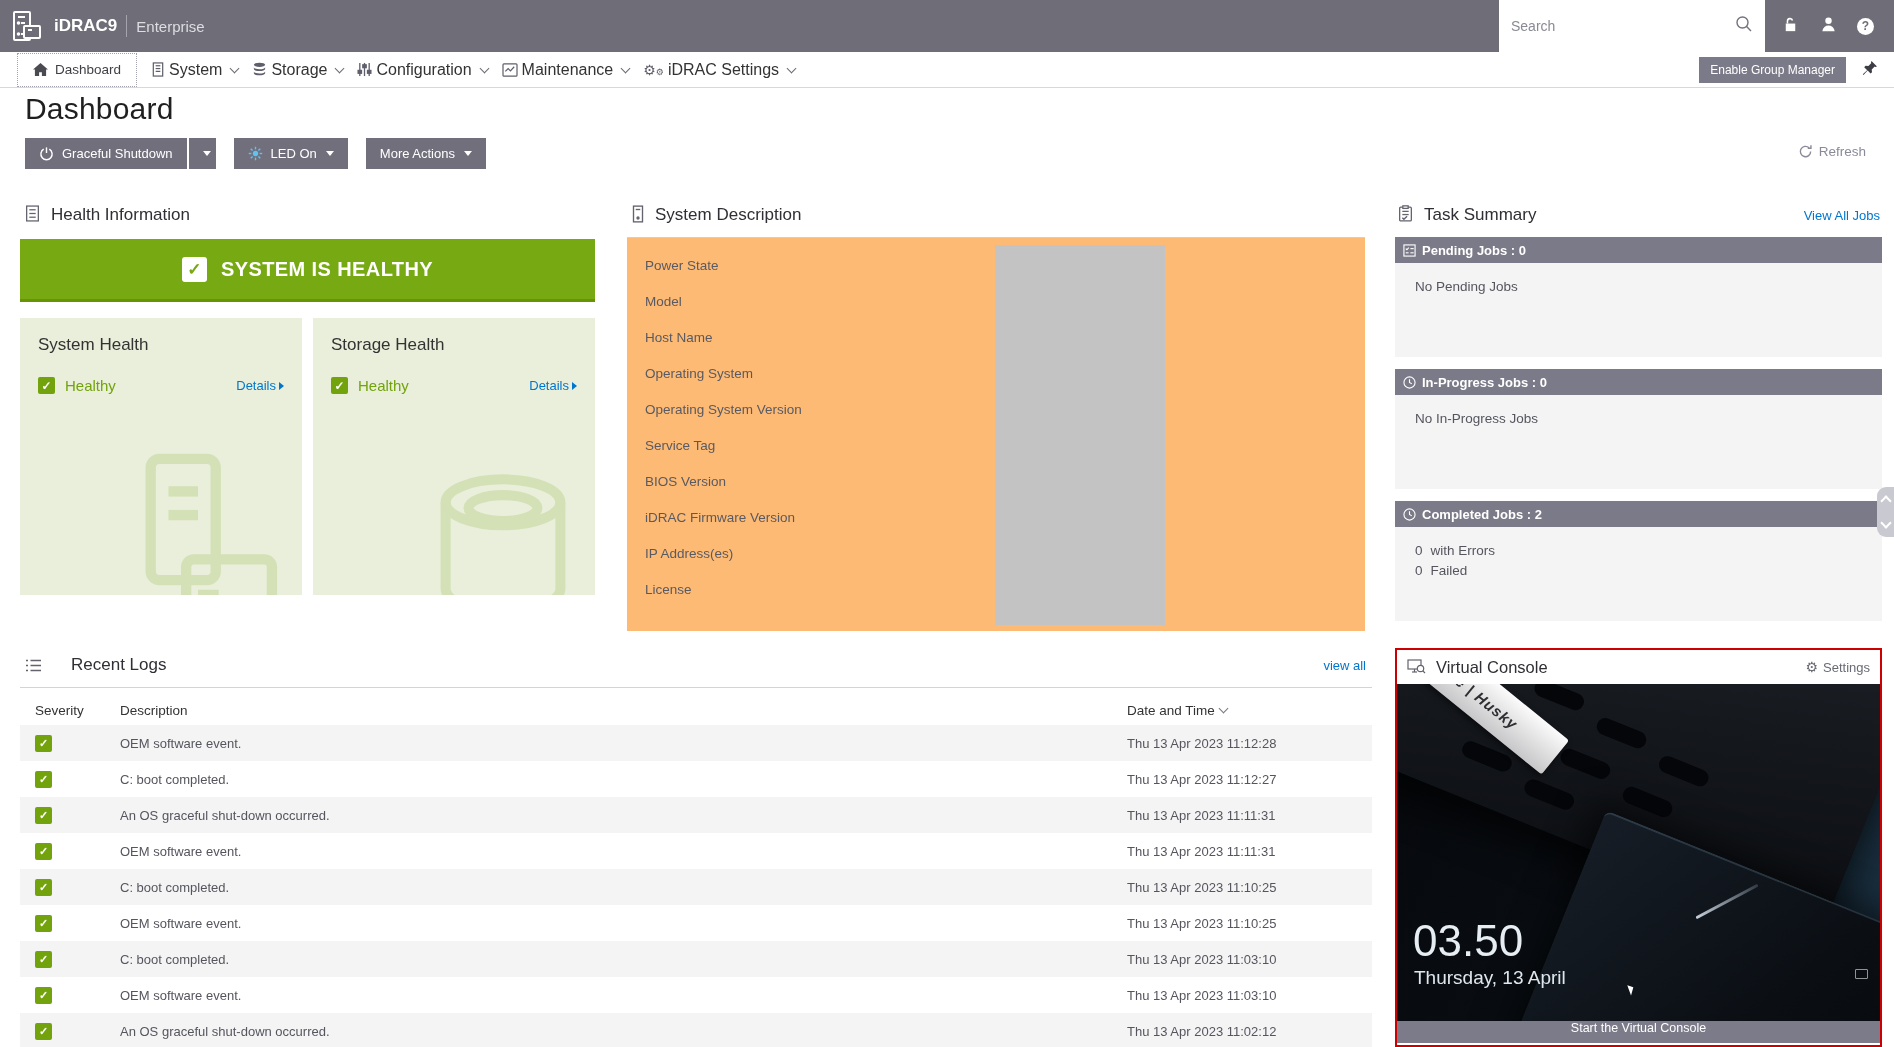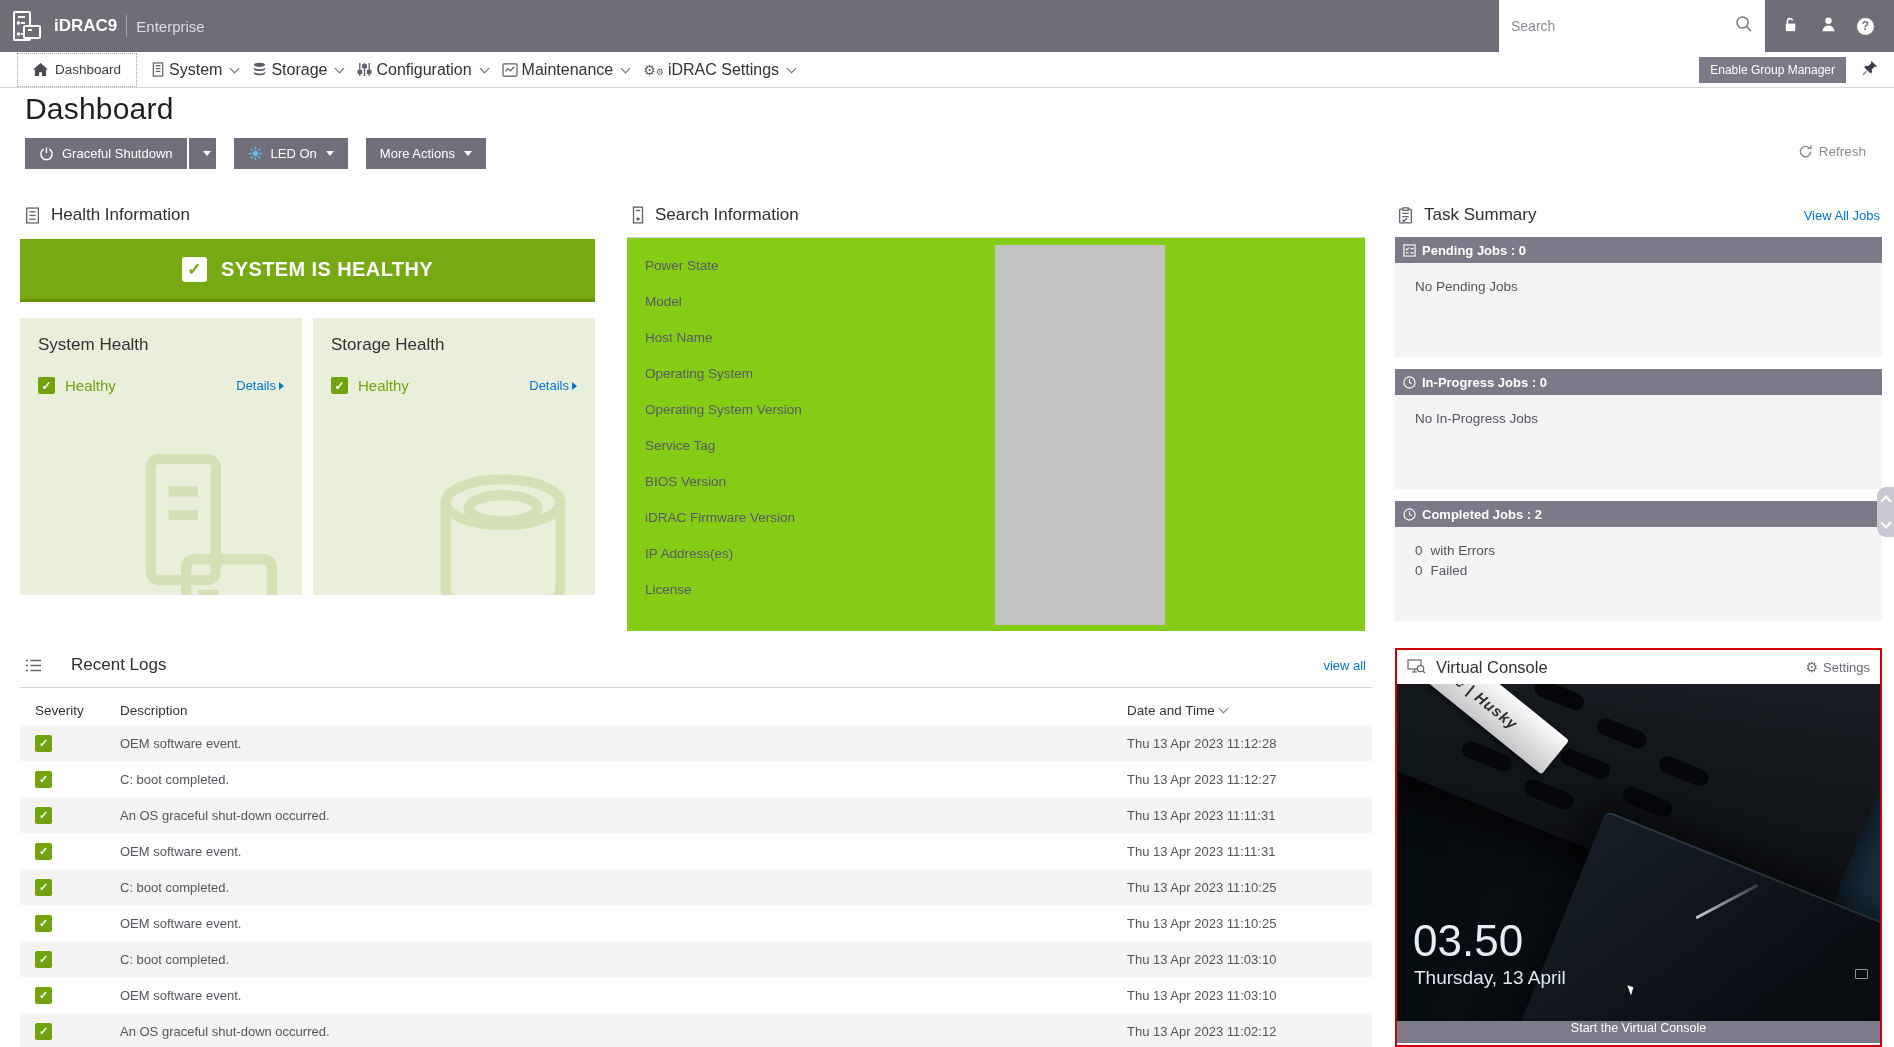--- a/index.html
+++ b/index.html
@@ -33,39 +33,39 @@
   .actions { position:absolute; left:25px; top:138px; display:flex; align-items:center; }
   .btn { background:#716f7c; color:#fff; border:none; height:31px; font-size:13px; display:inline-flex; align-items:center; padding:0 14px; cursor:pointer; font-family:"Liberation Sans",sans-serif; }
   .btn .ic { margin-right:8px; display:inline-flex; }
   .btn-arrow { width:27px; justify-content:center; padding:0; margin-left:2px; }
   .caret { width:0; height:0; border-left:4px solid transparent; border-right:4px solid transparent; border-top:5px solid #fff; display:inline-block; }
   .btn .caret { margin-left:9px; }
   .gap18 { width:18px; }
   .refresh { position:absolute; right:28px; top:144px; color:#8a8a98; font-size:13.5px; display:flex; align-items:center; gap:6px; cursor:pointer; }
 
   
-  .panel-head { position:absolute; display:flex; align-items:center; gap:11px; font-size:17px; color:#2f2f35; }
+  .panel-head { position:absolute; display:flex; align-items:flex-start; gap:11px; font-size:17px; color:#2f2f35; }
   .link-blue { color:#0076ce; font-size:13px; cursor:pointer; text-decoration:none; }
 
   
   .health-banner { position:absolute; left:20px; top:239px; width:575px; height:63px; background:#76a912; border-bottom:3px solid #679407; display:flex; align-items:center; justify-content:center; gap:14px; }
   .banner-check { width:25px; height:25px; background:#fff; border-radius:3px; color:#76a912; font-size:17px; font-weight:bold; display:flex; align-items:center; justify-content:center; }
   .banner-text { color:#fff; font-size:20px; font-weight:700; letter-spacing:.4px;text-align:center; }
   .hcard { position:absolute; top:318px; width:282px; height:277px; background:#e9efda; padding:17px 18px; overflow:hidden; }
   .hcard.c1 { left:20px; } .hcard.c2 { left:313px; }
   .hcard-title { font-size:17px; color:#333; }
   .hcard-row { margin-top:22px; display:flex; align-items:center; }
   .check-green { width:17px; height:17px; background:#72a30c; border-radius:2px; color:#fff; font-size:12px; font-weight:bold; display:flex; align-items:center; justify-content:center; }
   .healthy-txt { color:#72a30c; font-size:15px; margin-left:10px; }
   .details-link { margin-left:auto; color:#0076ce; font-size:13px; cursor:pointer; }
   .details-link .tri { display:inline-block; width:0; height:0; border-top:4px solid transparent; border-bottom:4px solid transparent; border-left:5px solid #0076ce; margin-left:3px; }
   .watermark { position:absolute; opacity:.8; }
 
   
-  .si-panel { position:absolute; left:627px; top:237px; width:738px; height:394px; background:#84cc16; border-top:1px solid #cfcfd4; padding:10px 0 0 18px; }
+  .si-panel { position:absolute; left:627px; top:237px; width:738px; height:394px; background:#fdba74; border-top:1px solid #cfcfd4; padding:10px 0 0 18px; }
   .si-row { height:36px; line-height:36px; font-size:13.5px; color:#5a5a62; }
   .si-redact { position:absolute; left:368px; top:7px; width:170px; height:380px; background:#c3c3c3; }
 
   
   .ts-col { position:absolute; left:1395px; top:237px; width:487px; }
   .ts-sec-head { height:26px; background:#7b7a88; color:#fff; font-size:13px; font-weight:bold; display:flex; align-items:center; padding:0 8px; gap:6px; }
   .ts-sec-body { background:#f4f4f5; padding:16px 0 0 20px; font-size:13.5px; color:#55555e; }
   .ts-line { margin-bottom:5px; } .ts-line b { font-weight:400; margin-right:8px; }
   .scrollbox { position:absolute; right:0; top:487px; width:17px; height:50px; background:#c9c9d1; border-radius:9px 0 0 9px; display:flex; flex-direction:column; align-items:center; justify-content:space-between; padding:8px 0; }
   .sb-chev { width:8px; height:8px; border-right:2px solid #fff; border-bottom:2px solid #fff; }
@@ -307,21 +307,21 @@
       <ellipse cx="55" cy="30" rx="24" ry="9"></ellipse>
     </svg>
   </div>
 
   <div class="panel-head" style="left:632px; top:205px;">
     <svg width="12" height="18" viewBox="0 0 10 16" fill="none" stroke="#63636e" stroke-width="1.2">
         <rect x="1" y="1" width="8" height="14"></rect>
         <line x1="3" y1="4" x2="7" y2="4"></line>
         <circle cx="5" cy="11.5" r="0.9" fill="#63636e"></circle>
       </svg>
-    <span>Search Information</span>
+    <span>System Description</span>
   </div>
 
   <div class="si-panel">
 
       <div class="si-row">Power State</div>
 
       <div class="si-row">Model</div>
 
       <div class="si-row">Host Name</div>
 

